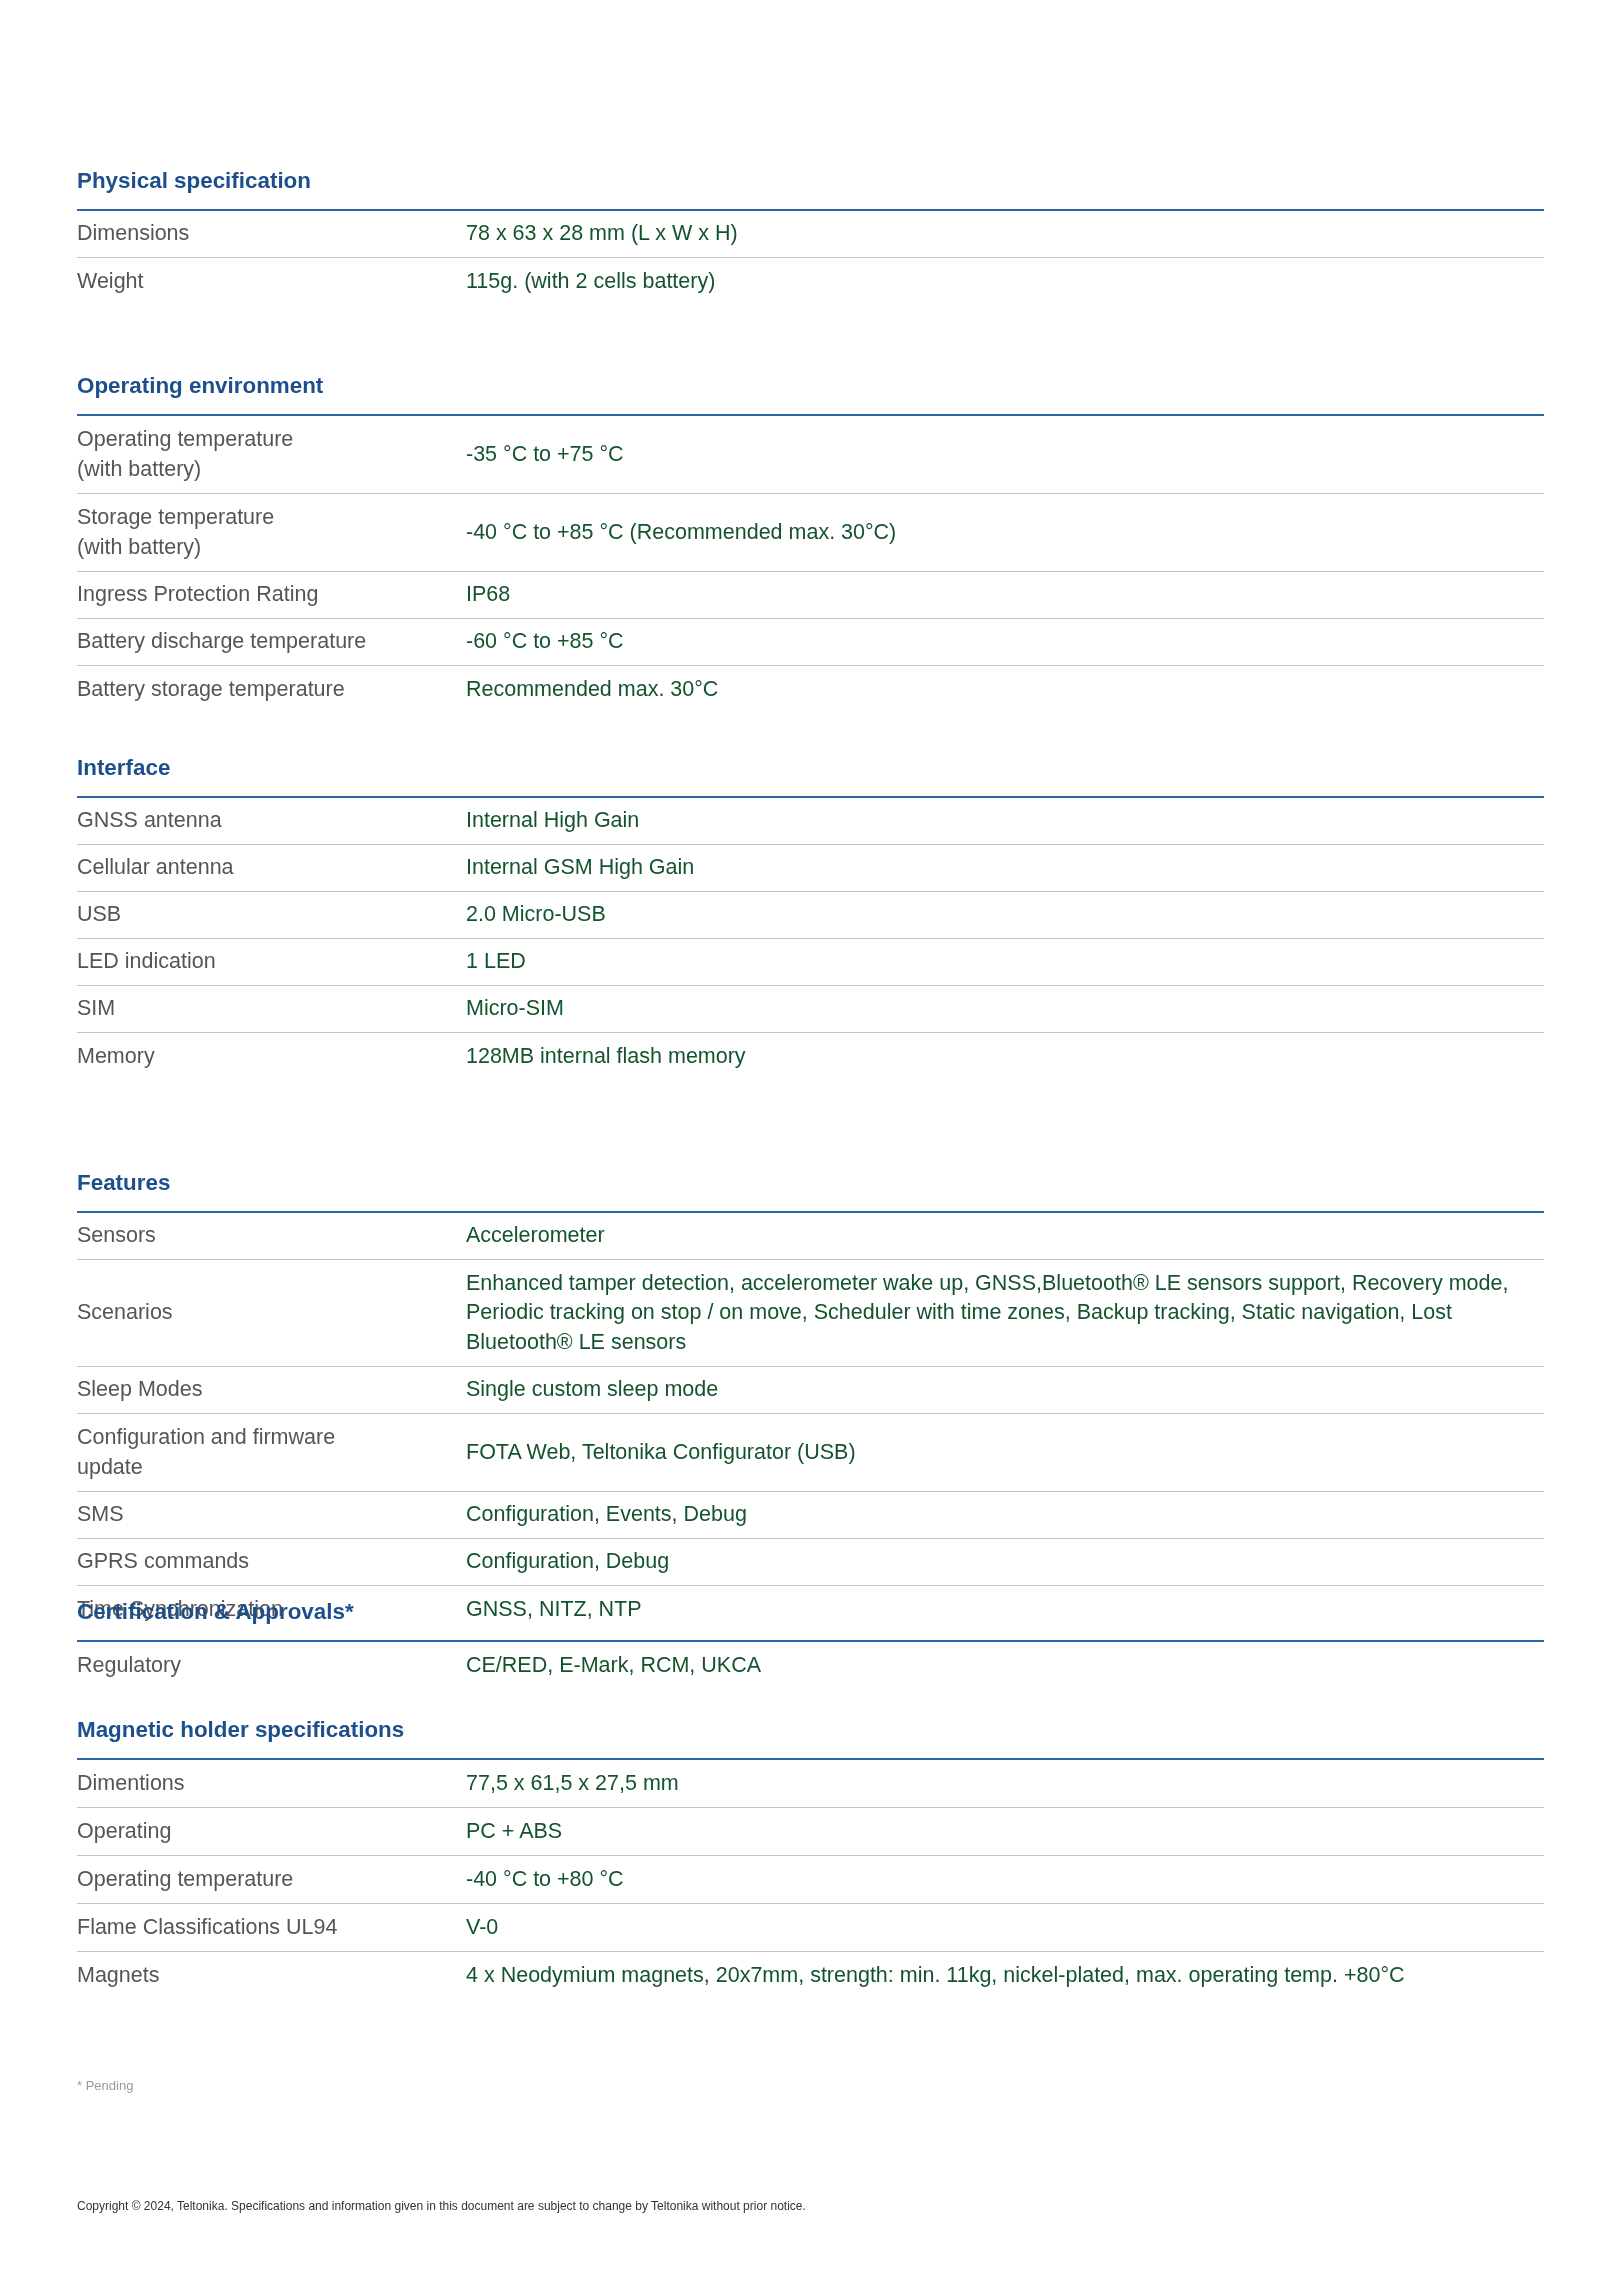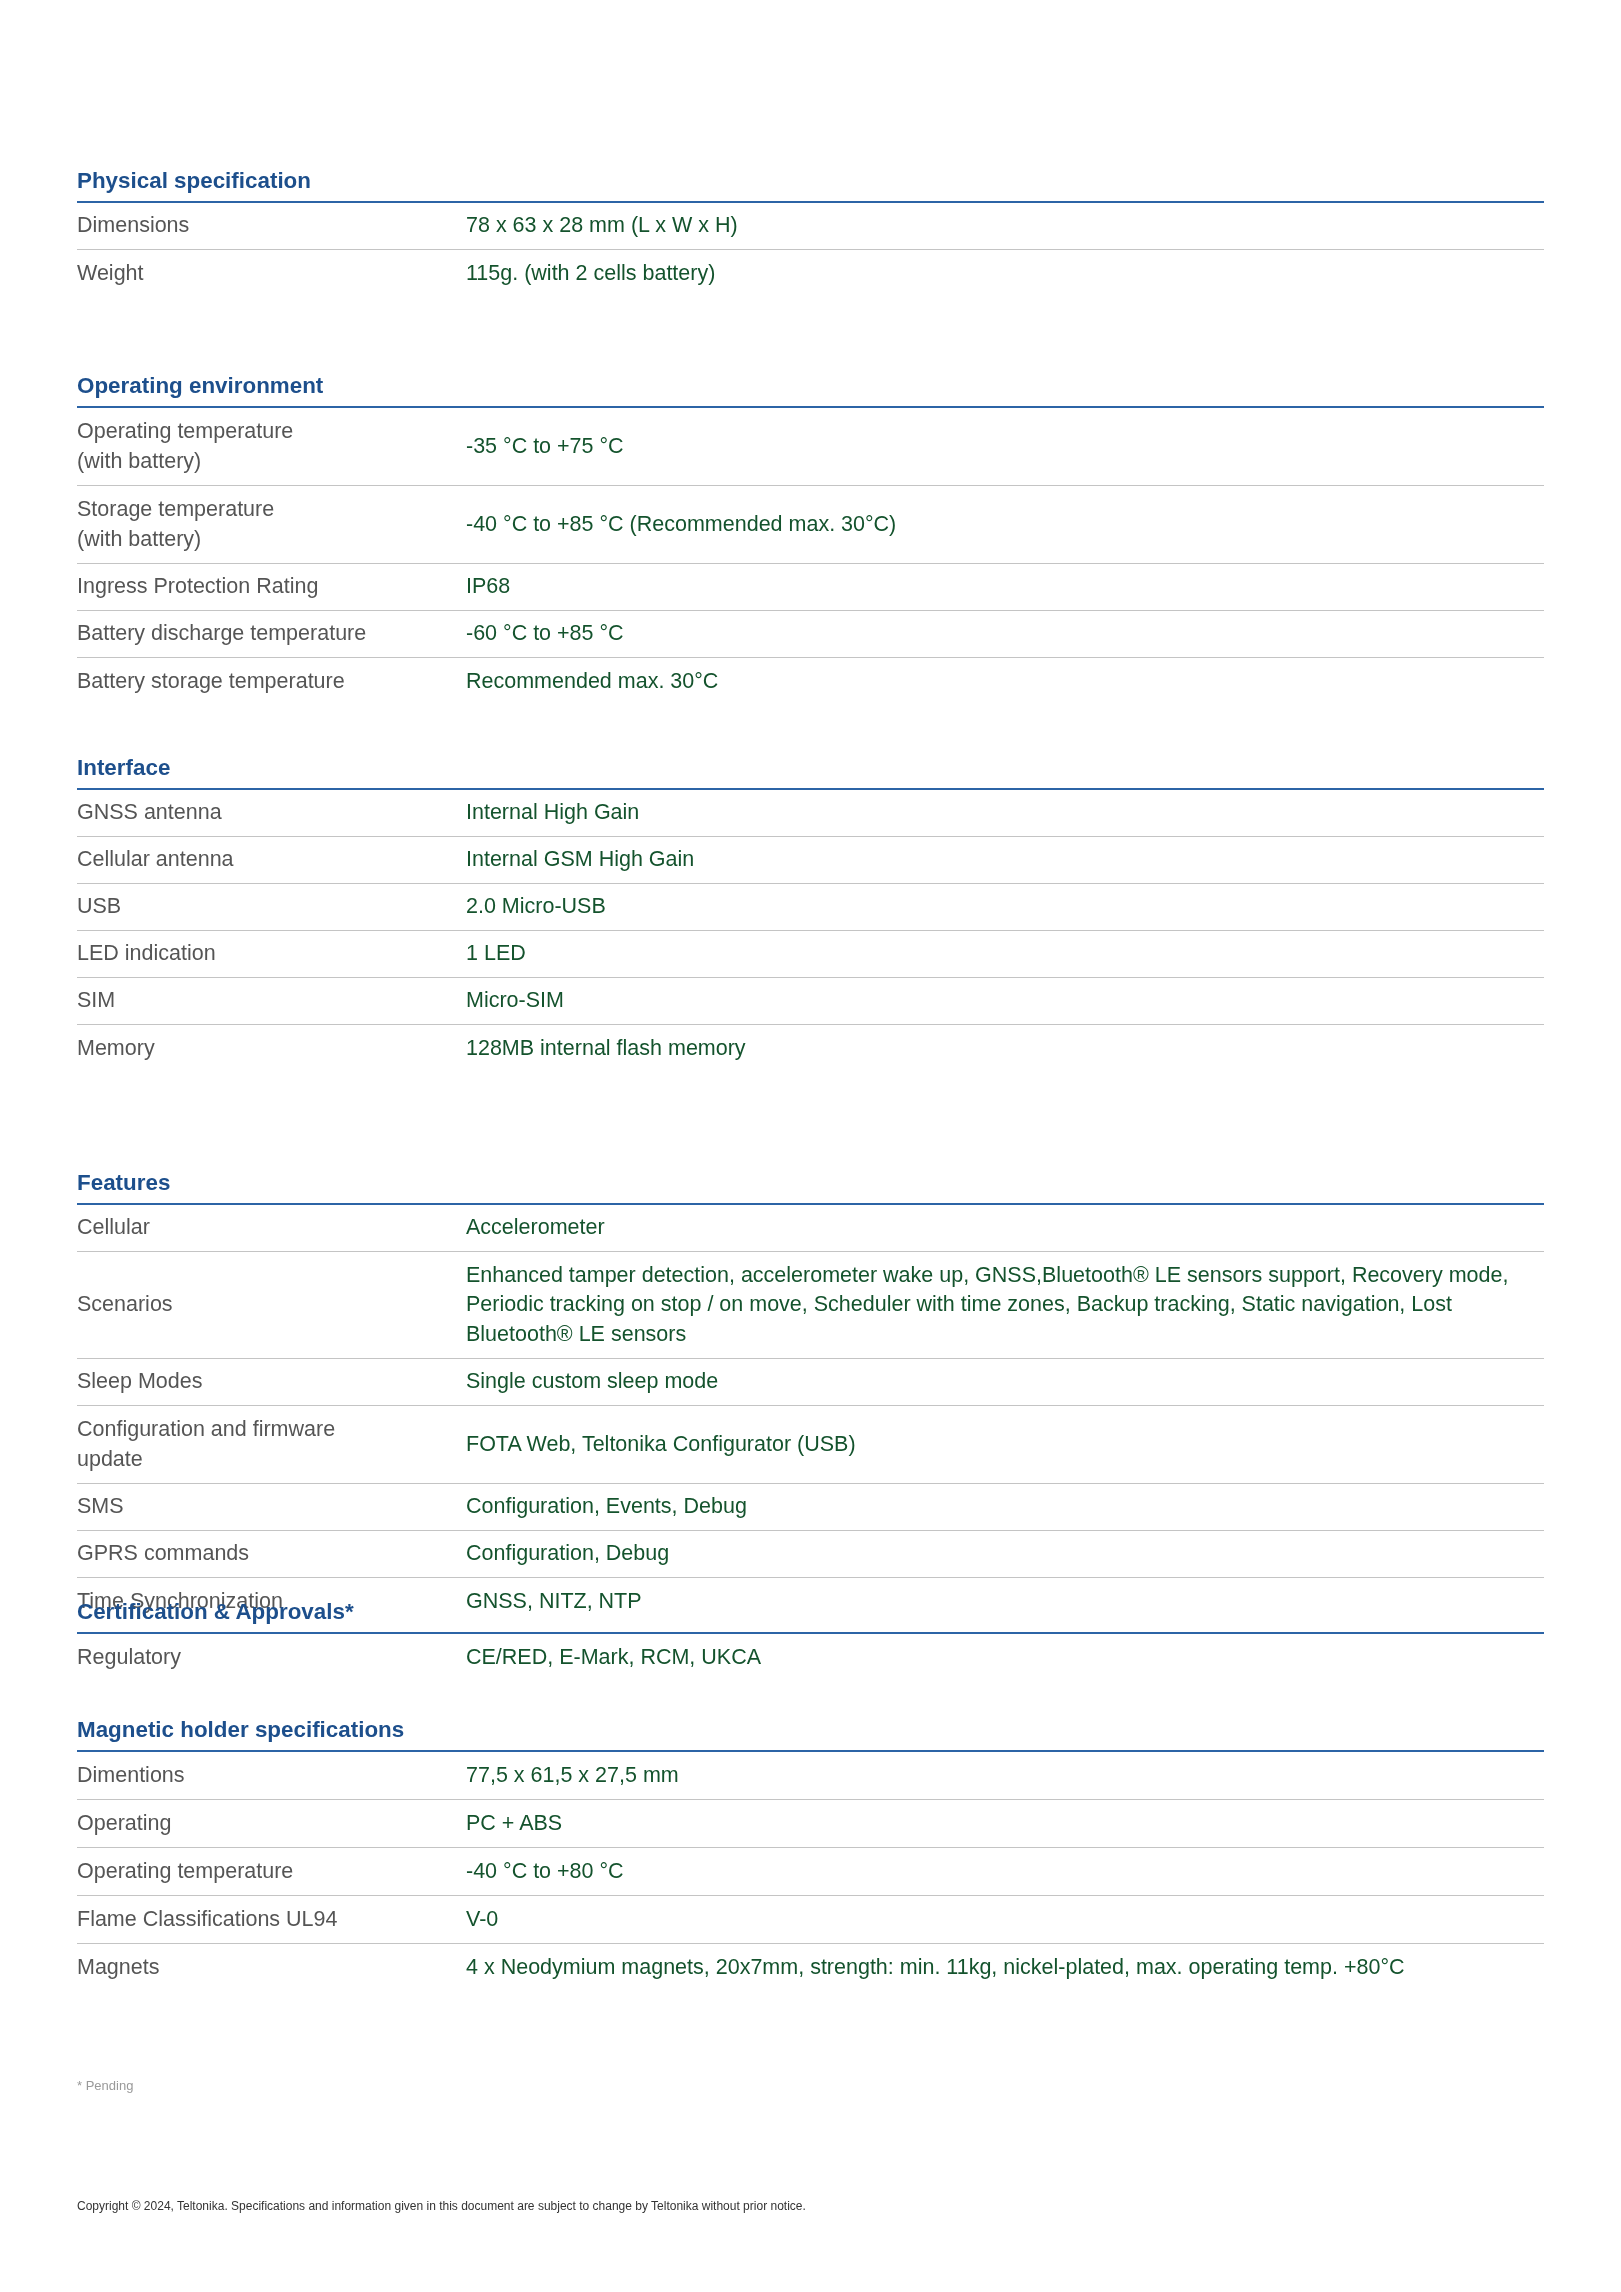--- a/index.html
+++ b/index.html
@@ -7,21 +7,21 @@
     width: 1622px; height: 2293px; position: relative; overflow: hidden;
     font-family: "Liberation Sans", "DejaVu Sans", sans-serif;
     color: #555555;
   }
   .page { position: absolute; left: 77px; top: 0; width: 1467px; }
   .section { position: absolute; left: 0; width: 1467px; }
   .sec-title {
     height: 32px; line-height: 32px;
     font-size: 22.4px; font-weight: bold; color: #1d4f8c;
     border-bottom: 2.7px solid #2c64a6;
-    padding-bottom: 4px;
+    padding-bottom: 12px;
   }
   .row {
     display: flex; align-items: center;
     border-bottom: 1.8px solid #c4c4c4;
     font-size: 21.5px; line-height: 29.6px;
     box-sizing: border-box;
   }
   .row.last { border-bottom: none; }
   .row .label { width: 389px; flex: 0 0 389px; color: #555555; }
   .row .value { flex: 1 1 auto; color: #14532d; padding-right: 9px; }
@@ -107,21 +107,21 @@
     </div>
     <div class="row h1 last">
       <span class="label">Memory</span>
       <span class="value">128MB internal flash memory</span>
     </div>
   </div>
 
   <div class="section" style="top:1167px;">
     <div class="sec-title">Features</div>
     <div class="row h1">
-      <span class="label">Cellular</span>
+      <span class="label">Sensors</span>
       <span class="value">Accelerometer</span>
     </div>
     <div class="row h3">
       <span class="label">Scenarios</span>
       <span class="value">Enhanced tamper detection, accelerometer wake up, GNSS,Bluetooth® LE sensors support, Recovery mode, Periodic tracking on stop / on move, Scheduler with time zones, Backup tracking, Static navigation, Lost Bluetooth® LE sensors</span>
     </div>
     <div class="row h1">
       <span class="label">Sleep Modes</span>
       <span class="value">Single custom sleep mode</span>
     </div>

